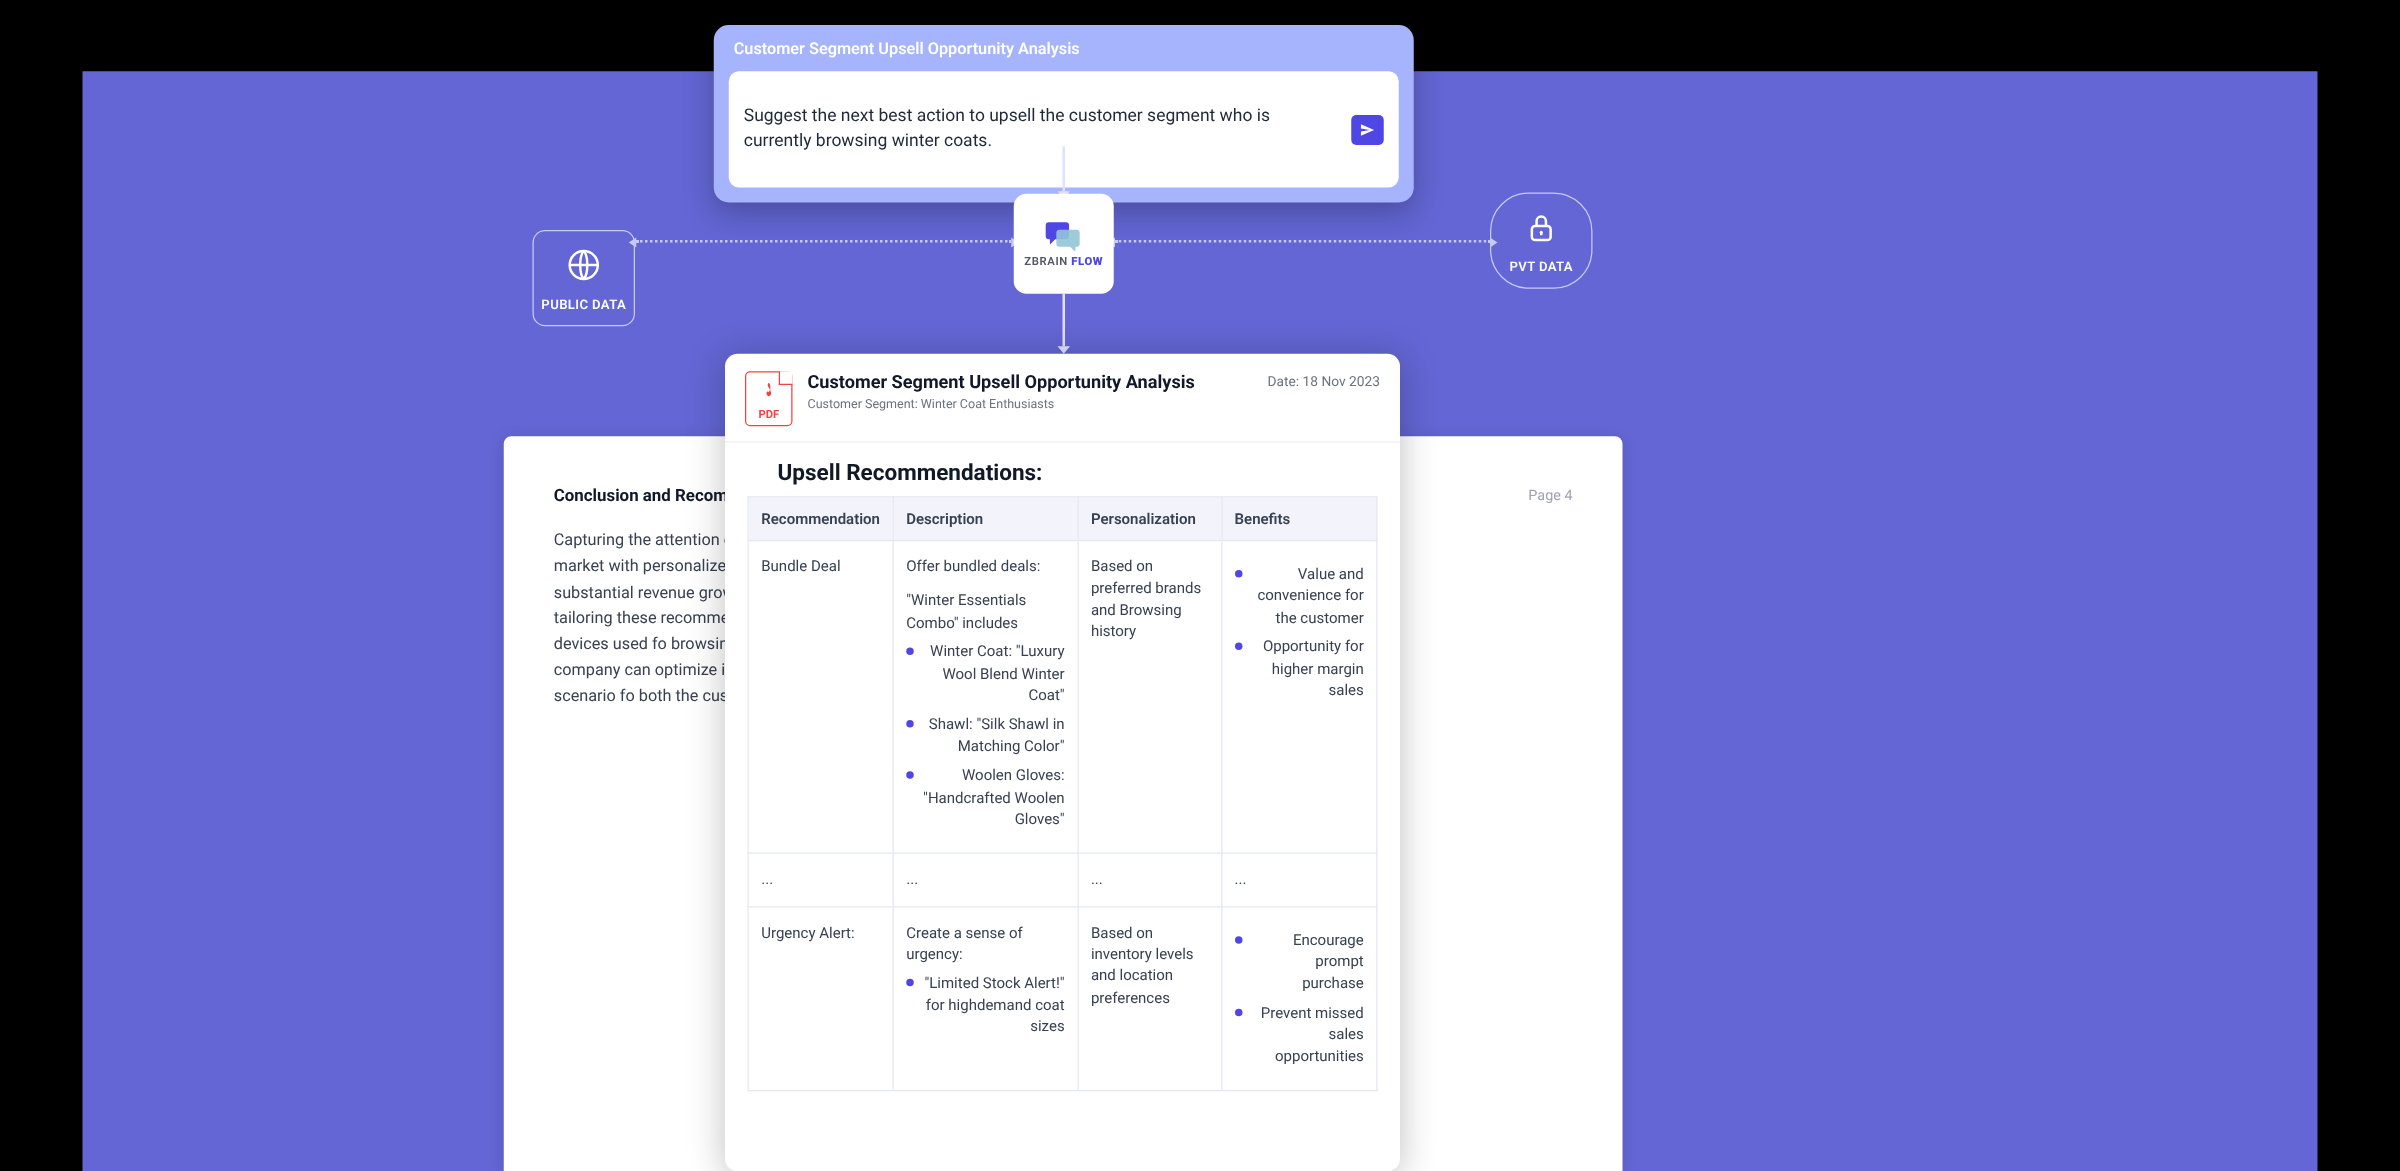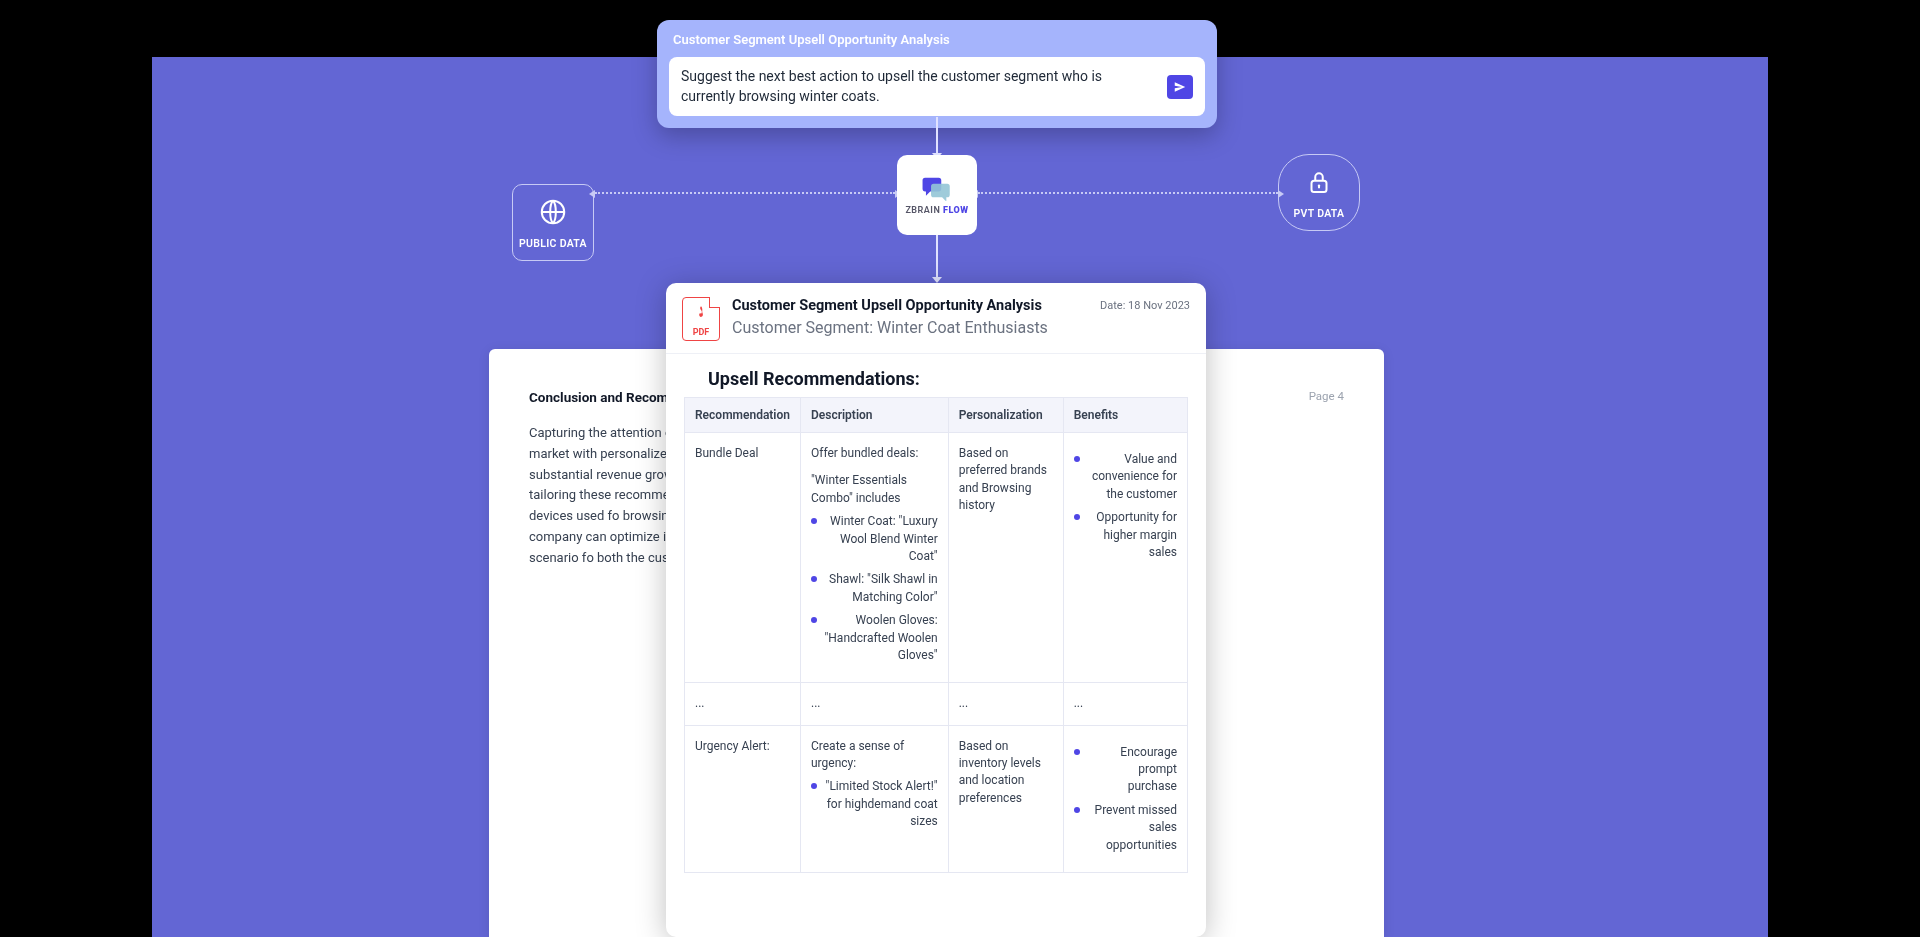--- a/index.html
+++ b/index.html
@@ -9,21 +9,21 @@
     width: 1920px;
     height: 937px;
     position: relative;
     overflow: hidden;
   }
   .canvas {
     position: absolute;
     left: 50%;
     transform: translateX(-50%);
     top: 0;
-    width: 1616px;
+    width: 1788px;
     height: 937px;
   }
   .purple-bg {
     position: absolute;
     left: 0;
     top: 57px;
     width: 100%;
     height: 880px;
     background: #6366d4;
   }
@@ -44,21 +44,21 @@
     font-weight: 600;
     color: #fff;
     margin-bottom: 10px;
     padding: 0 4px;
   }
   .input-row {
     display: flex;
     align-items: center;
     background: #fff;
     border-radius: 8px;
-    padding: 10px 12px;
+    padding: 27px 12px;
     gap: 10px;
   }
   .input-text {
     flex: 1;
     font-size: 14px;
     color: #1f2937;
     line-height: 1.4;
   }
   .send-btn {
     width: 26px;
@@ -247,21 +247,21 @@
     background:#fff;border-left:1.5px solid #ef4444;border-bottom:1.5px solid #ef4444;
   }
   .pdf-icon svg{position:absolute;top:6px;width:18px;height:18px;}
   .report-titles { flex: 1; }
   .report-title {
     font-size: 14.5px;
     font-weight: 700;
     color: #111827;
   }
   .report-sub {
-    font-size: 16px;
+    font-size: 10px;
     color: #6b7280;
     margin-top: 4px;
   }
   .report-date {
     font-size: 11px;
     color: #6b7280;
     margin-top: 2px;
   }
   .section-head {
     font-size: 18px;

